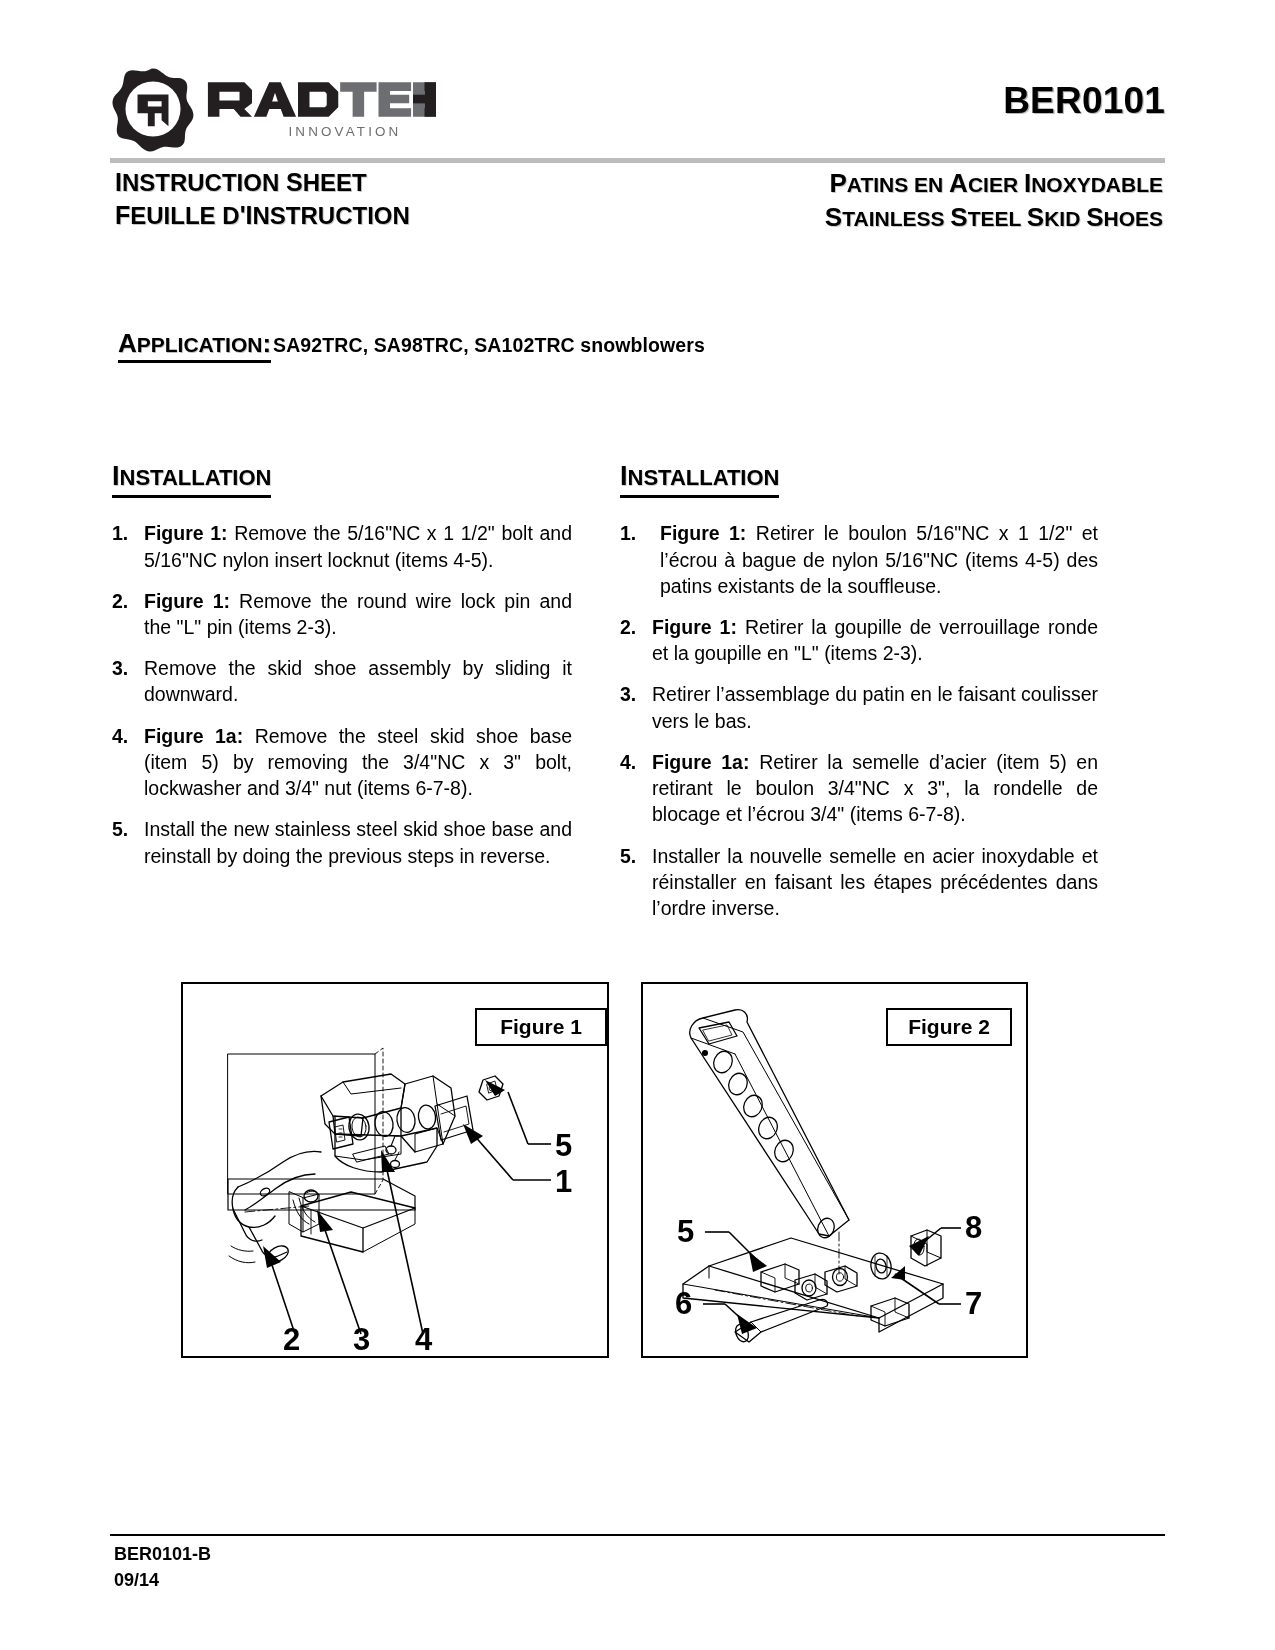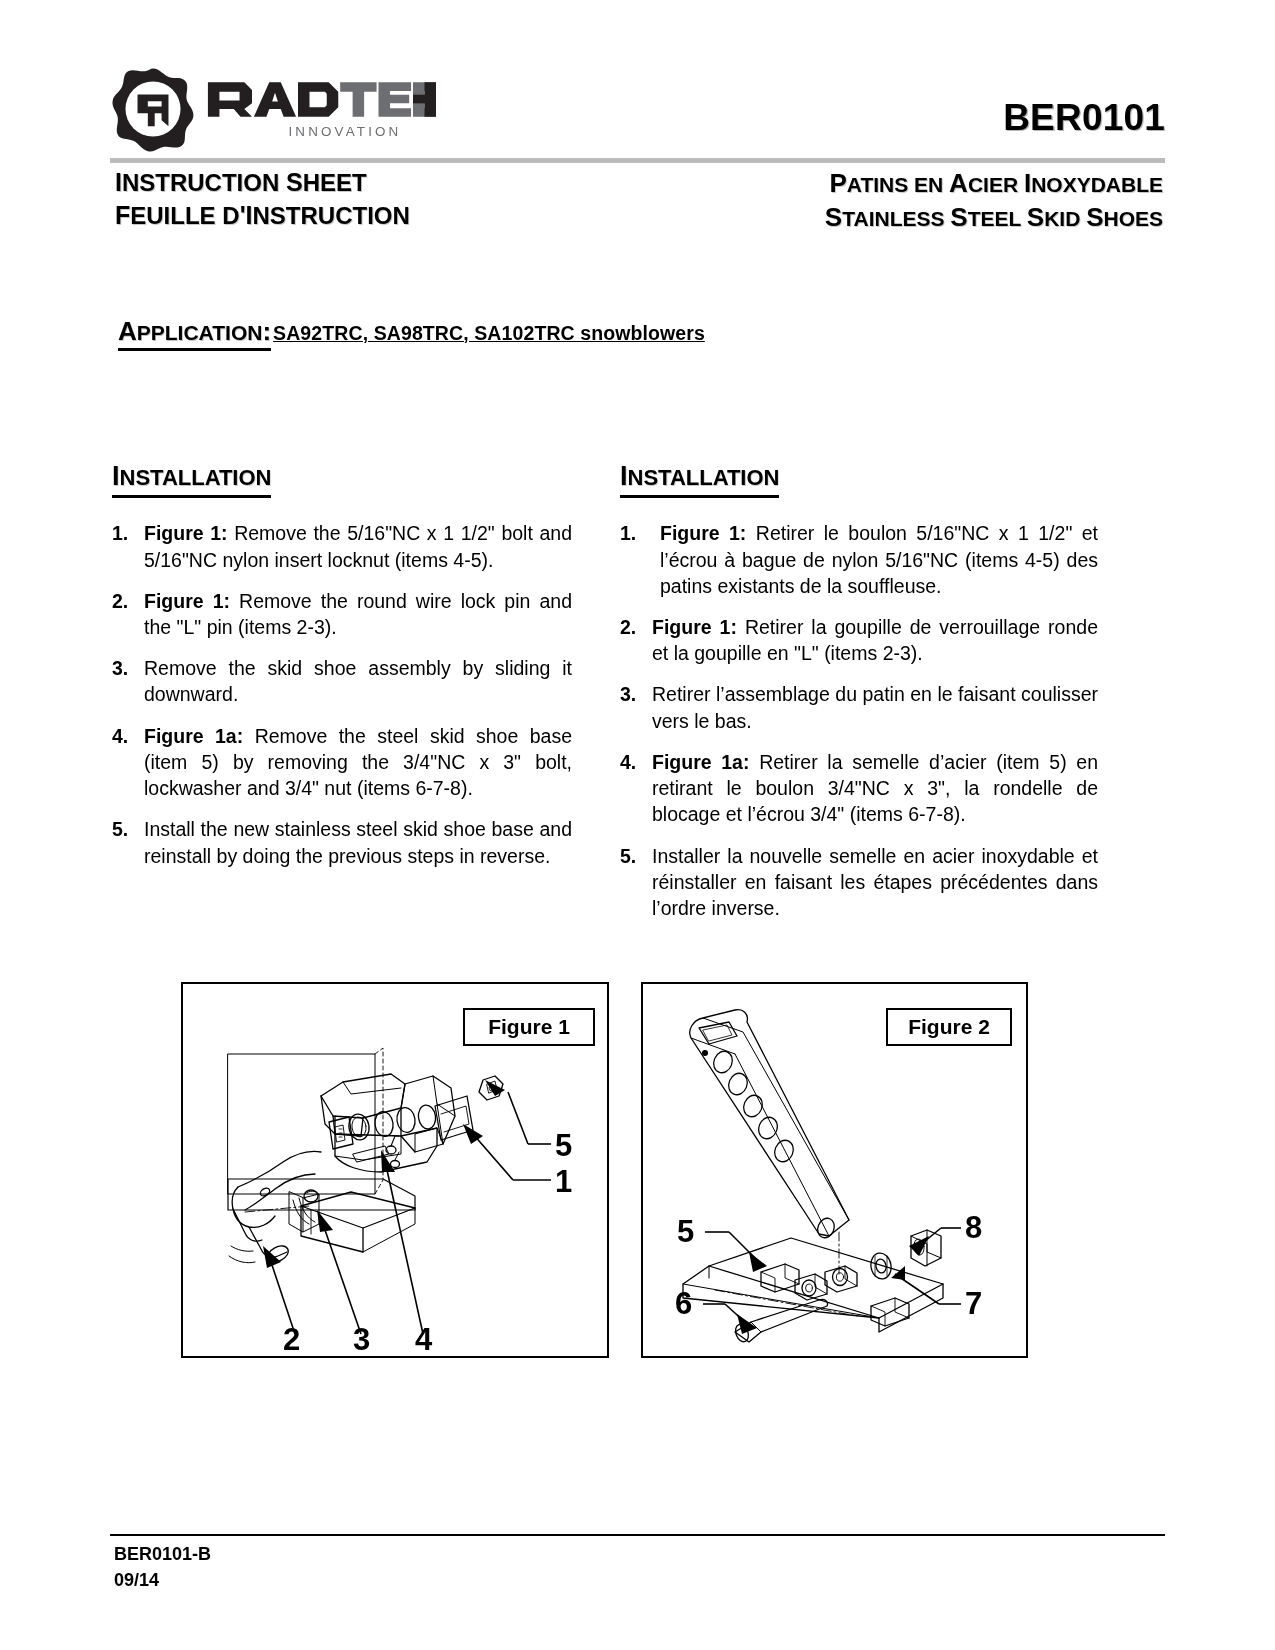--- a/index.html
+++ b/index.html
@@ -49,21 +49,21 @@
     position: absolute;
     left: 96px;
     top: 10px;
     width: 230px;
     height: 70px;
   }
 
   .doc-code {
     position: absolute;
     right: 0px;
-    top: 37px;
+    top: 20px;
     font-size: 37px;
     font-weight: bold;
     letter-spacing: 0.2px;
     line-height: 1;
     text-shadow: 1.4px 1.4px 0 rgba(0,0,0,0.28);
   }
 
   .rule-gray {
     position: absolute;
     left: 0px;
@@ -97,24 +97,23 @@
   .sc .s {  
     font-size: 24px;
   }
   .hdr-right .sc .c { font-size: 26px; }
   .hdr-right .sc .s { font-size: 21px; }
 
   
   .application {
     position: absolute;
     left: 118px;
-    top: 316px;
+    top: 328px;
     width: 1040px;
     text-align: center;
-    text-decoration: underline;
   }
   .app-line1 {
     display: block;
     text-align: left;
     padding-left: 0px;
   }
   .app-label {
     display: inline-block;
     border-bottom: 3px solid #000;
     padding-bottom: 1px;
@@ -192,21 +191,21 @@
   .fig-label {
     position: absolute;
     border: 2.5px solid #000;
     background: #fff;
     font-size: 21px;
     font-weight: bold;
     text-align: center;
     line-height: 34px;
     z-index: 6;
   }
-  #fig1-label { left: 463px; top: 1008px; width: 128px; height: 34px; }
+  #fig1-label { left: 475px; top: 1008px; width: 128px; height: 34px; }
   #fig2-label { left: 886px; top: 1008px; width: 122px; height: 34px; }
 
   .fig-svg {
     position: absolute;
     left: 0; top: 0;
     width: 100%;
     height: 100%;
   }
 
   

